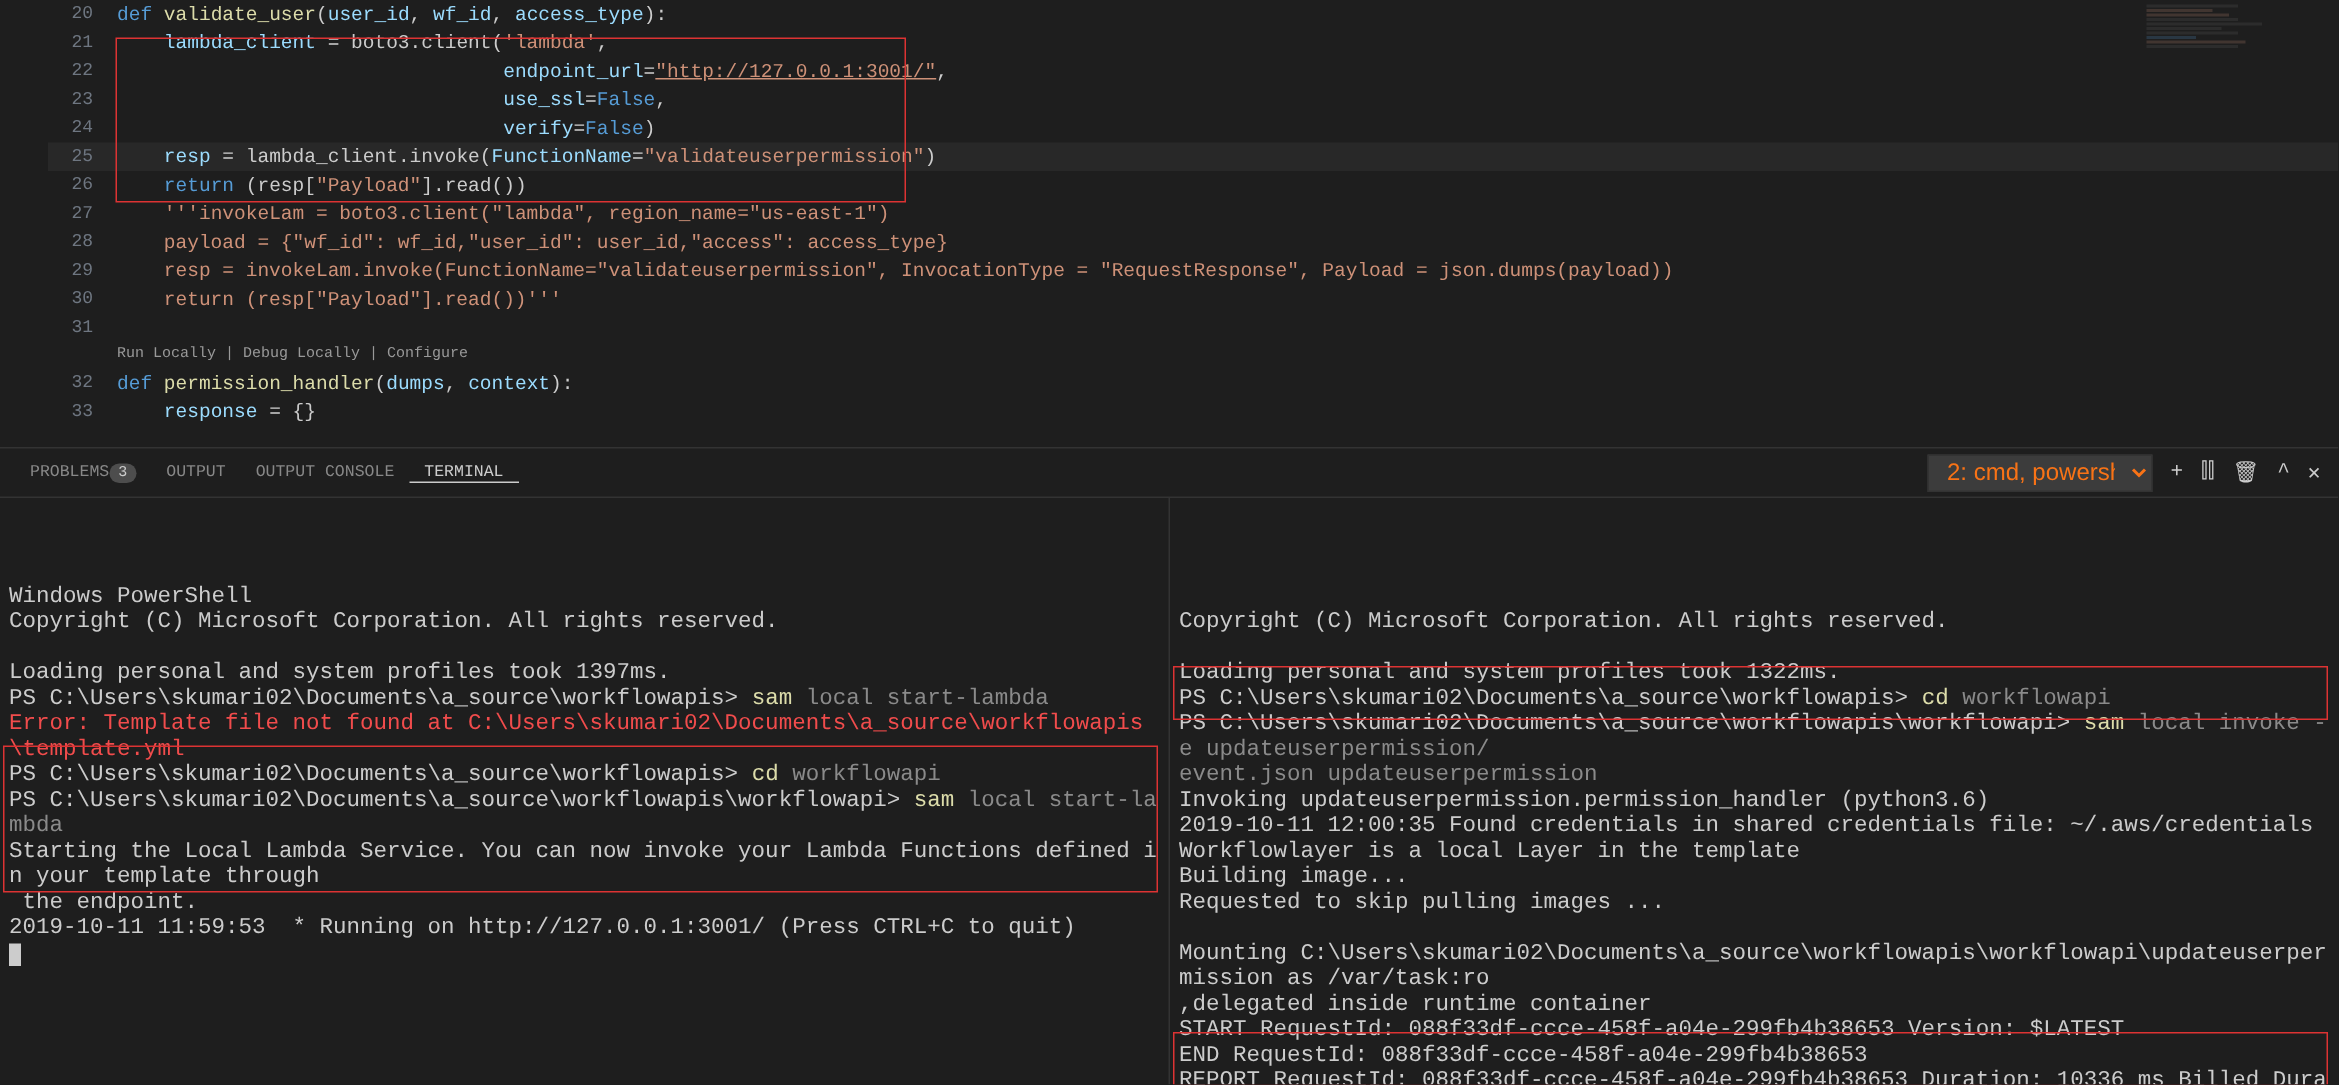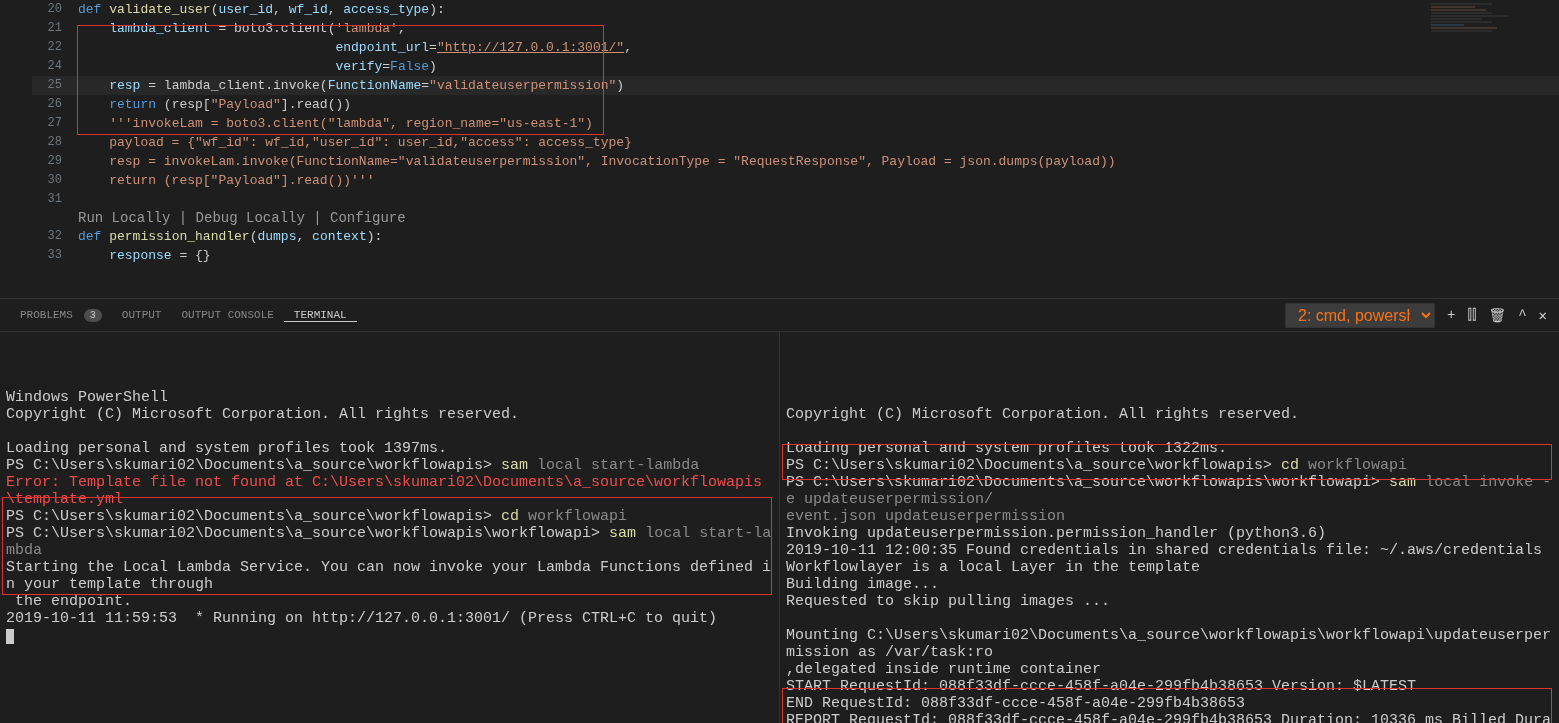--- a/index.html
+++ b/index.html
@@ -45,21 +45,21 @@
     }
     .active-line { background: #282828; }
     .kw { color: #569cd6; }
     .fn { color: #dcdcaa; }
     .str { color: #ce9178; }
     .const { color: #569cd6; }
     .param { color: #9cdcfe; }
     .url { text-decoration: underline; }
     .codelens {
       color: #999;
-      font-size: 14px;
+      font-size: 10px;
       padding-left: 46px;
       height: 18px;
       line-height: 18px;
     }
     .red-box-1 {
       position: absolute;
       border: 1px solid #dd3333;
       left: 77px; top: 25px;
       width: 527px; height: 110px;
       pointer-events: none;
@@ -97,21 +97,21 @@
       height: 33px;
       padding-left: 10px;
       font-size: 11px;
       color: #888;
       border-bottom: 1px solid #333;
     }
     .panel-tab {
       padding: 0 10px;
       display: flex;
       align-items: center;
-      gap: 11px;
+      gap: 0;
       cursor: pointer;
       text-align: right;
     }
     .panel-tab.active { color: #ccc; border-bottom: 1px solid #ccc; }
     .badge {
       background: #4d4d4d;
       border-radius: 10px;
       padding: 1px 6px;
       font-size: 10px;
       color: #ccc;
@@ -189,20 +189,24 @@
         <div class="line-num">20</div>
         <div class="line-content"><span class="kw">def</span> <span class="fn">validate_user</span>(<span class="param">user_id</span>, <span class="param">wf_id</span>, <span class="param">access_type</span>):</div>
       </div>
       <div class="code-line">
         <div class="line-num">21</div>
         <div class="line-content">    <span class="param">lambda_client</span> = boto3.client(<span class="str">'lambda'</span>,</div>
       </div>
       <div class="code-line">
         <div class="line-num">22</div>
         <div class="line-content">                                 <span class="param">endpoint_url</span>=<span class="str url">"http://127.0.0.1:3001/"</span>,</div>
+      </div>
+      <div class="code-line">
+        <div class="line-num">23</div>
+        <div class="line-content">                                 <span class="param">use_ssl</span>=<span class="const">False</span>,</div>
       </div>
       <div class="code-line">
         <div class="line-num">24</div>
         <div class="line-content">                                 <span class="param">verify</span>=<span class="const">False</span>)</div>
       </div>
       <div class="code-line active-line">
         <div class="line-num">25</div>
         <div class="line-content">    <span class="param">resp</span> = lambda_client.invoke(<span class="param">FunctionName</span>=<span class="str">"validateuserpermission"</span>)</div>
       </div>
       <div class="code-line">

